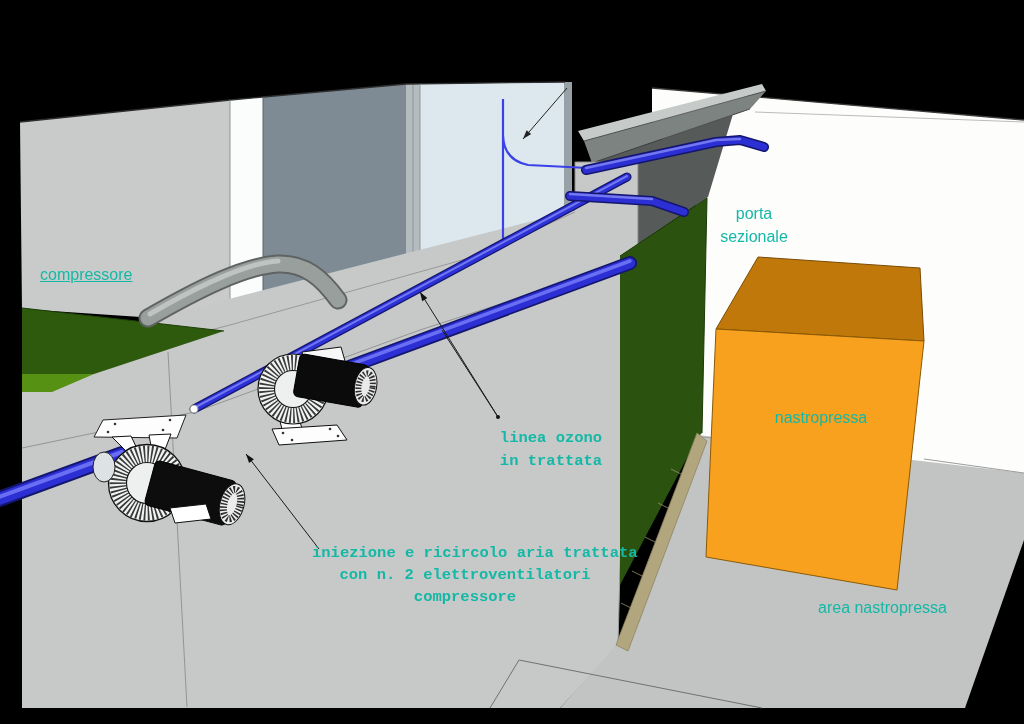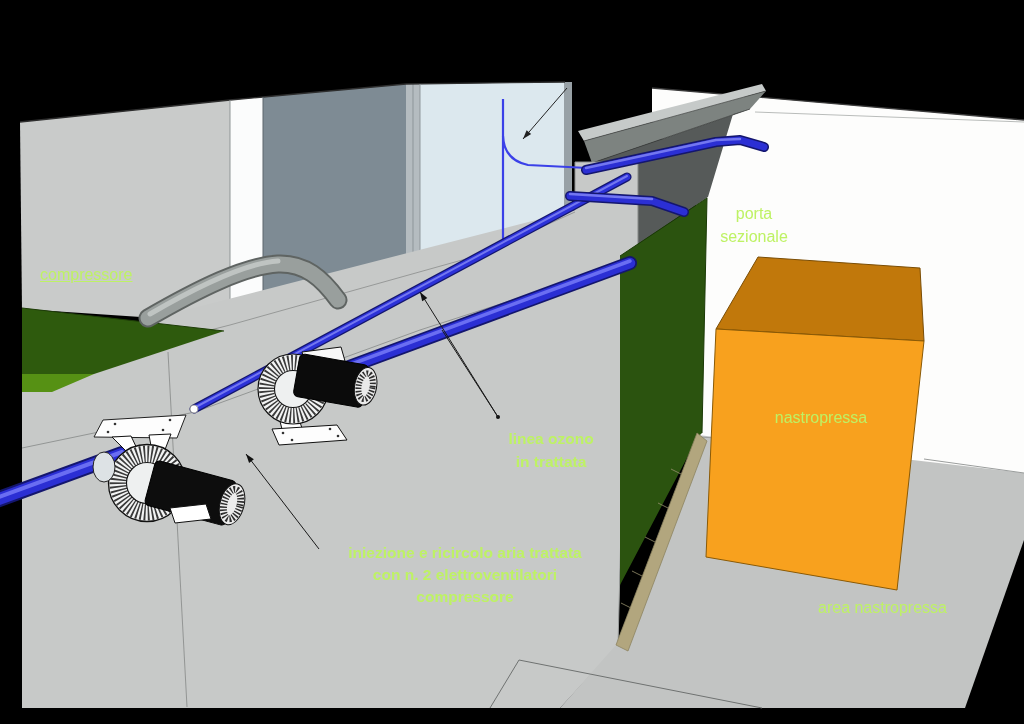--- a/index.html
+++ b/index.html
@@ -1,22 +1,22 @@
 <!DOCTYPE html>
 <html><head>
 <meta charset="utf-8">
 <style>
   html,body{margin:0;padding:0;background:#000;}
   #stage{position:relative;width:1024px;height:724px;background:#000;overflow:hidden;
          font-family:"Liberation Sans", sans-serif;}
   #scene{position:absolute;left:0;top:0;}
-  .lbl{position:absolute;color:#bef264;pointer-events:none;white-space:nowrap;}
+  .lbl{position:absolute;color:#14b8a6;pointer-events:none;white-space:nowrap;}
   .lbl span{display:block;}
   .c{text-align:center;}
-  .b{font-weight:bold;}
+  .b{font-weight:bold;font-family:Liberation Mono, monospace;}
 </style>
 </head>
 <body>
 
 <div id="stage">
 
 <svg id="scene" width="1024" height="724" viewBox="0 0 1024 724" aria-hidden="true">
 
   <rect x="0" y="0" width="1024" height="724" fill="#000"></rect>
 

